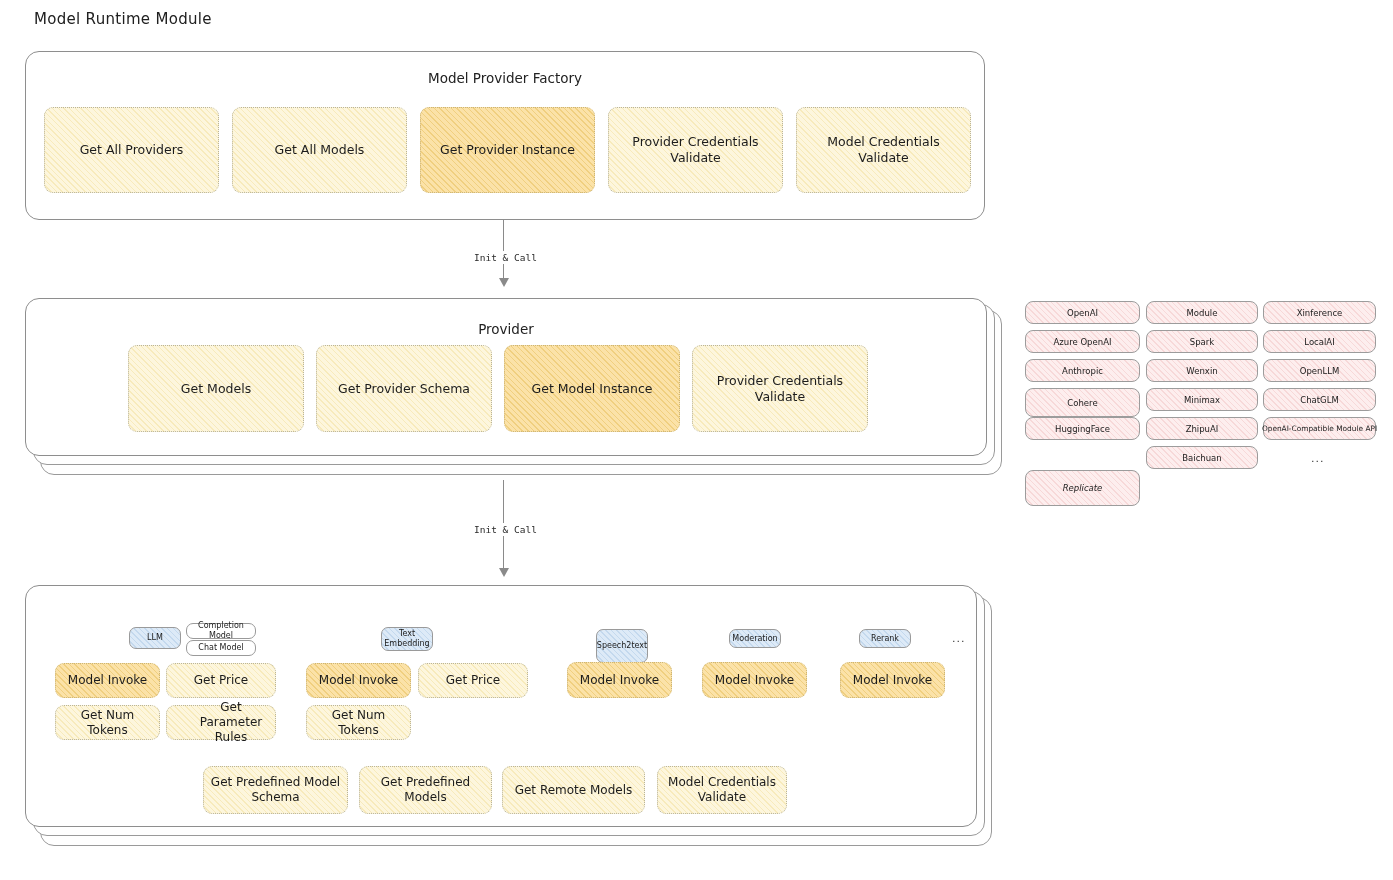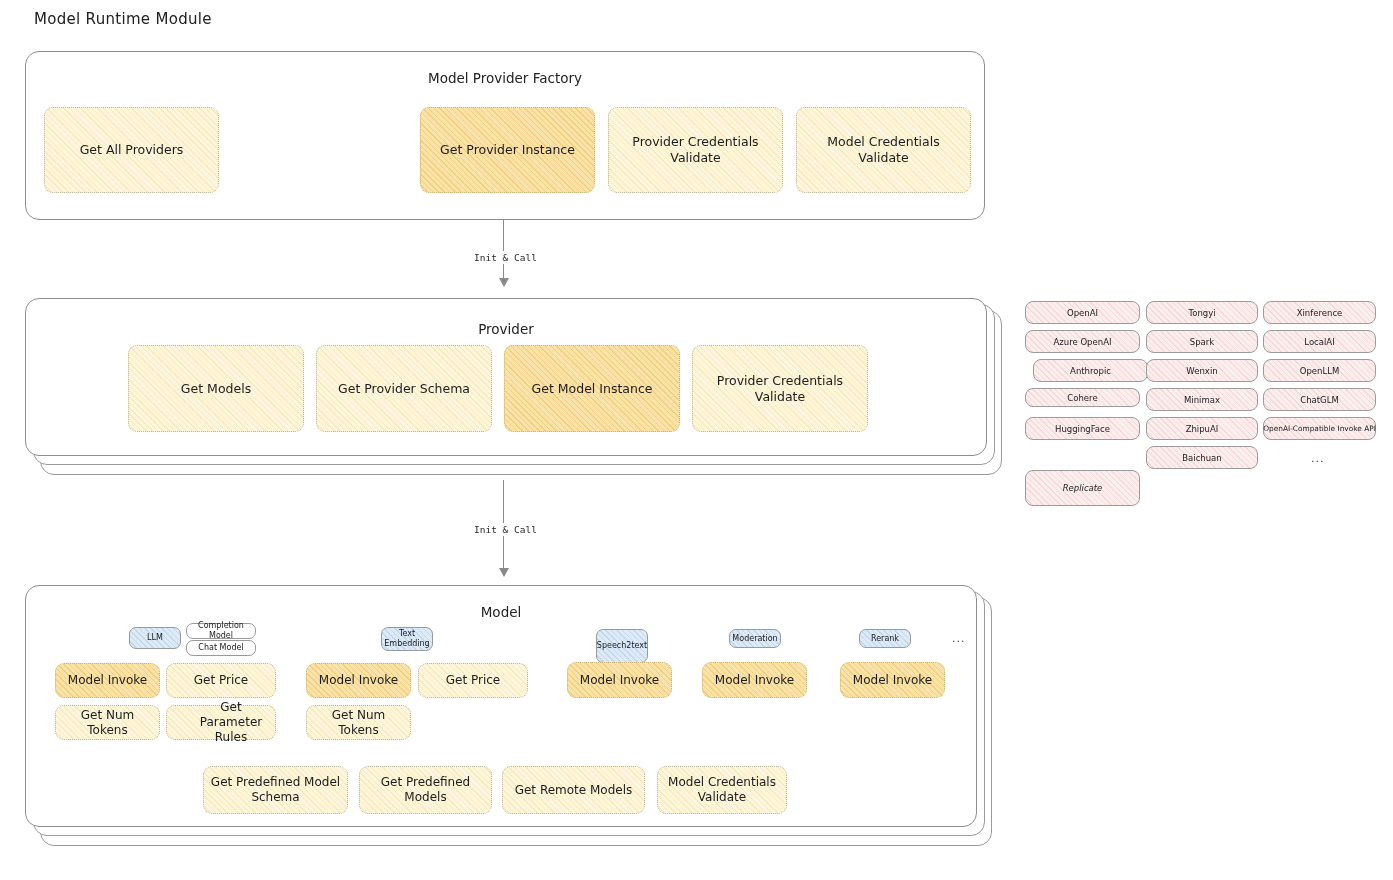--- a/index.html
+++ b/index.html
@@ -172,67 +172,67 @@
 <body>
 
 <div class="stage">
 
   <div class="page-title">Model Runtime Module</div>
 
   <div class="group" style="left:25px; top:51px; width:960px; height:169px;"></div>
   <div class="group-title" style="left:25px; top:70px; width:960px;">Model Provider Factory</div>
 
   <div class="card" style="left:44px; top:107px; width:175px; height:86px;">Get All Providers</div>
+  <div class="card" style="left:232px; top:107px; width:175px; height:86px;">Get All Models</div>
   <div class="card accent" style="left:420px; top:107px; width:175px; height:86px;">Get Provider Instance</div>
   <div class="card" style="left:608px; top:107px; width:175px; height:86px;">Provider Credentials Validate</div>
   <div class="card" style="left:796px; top:107px; width:175px; height:86px;">Model Credentials Validate</div>
 
   <div class="arrow-line" style="left:503px; top:220px; height:65px;"></div>
   <div class="arrow-head" style="left:499px; top:278px;"></div>
   <div class="arrow-label" style="left:471px; top:251px;">Init &amp; Call</div>
 
   <div class="group-shadow" style="left:40px; top:310px; width:962px; height:165px;"></div>
   <div class="group-shadow" style="left:33px; top:304px; width:962px; height:161px;"></div>
   <div class="group" style="left:25px; top:298px; width:962px; height:158px;"></div>
   <div class="group-title" style="left:25px; top:321px; width:962px;">Provider</div>
 
   <div class="card" style="left:128px; top:345px; width:176px; height:87px;">Get Models</div>
   <div class="card" style="left:316px; top:345px; width:176px; height:87px;">Get Provider Schema</div>
   <div class="card accent" style="left:504px; top:345px; width:176px; height:87px;">Get Model Instance</div>
   <div class="card" style="left:692px; top:345px; width:176px; height:87px;">Provider Credentials Validate</div>
 
   <div class="chip" style="left:1025px; top:301px; width:115px; height:23px;">OpenAI</div>
   <div class="chip" style="left:1025px; top:330px; width:115px; height:23px;">Azure OpenAI</div>
-  <div class="chip" style="left:1025px; top:359px; width:115px; height:23px;margin-left:8px;">Anthropic</div>
-  <div class="chip" style="left:1025px; top:388px; width:115px; height:19px;">Cohere</div>
+  <div class="chip" style="left:1025px; top:359px; width:115px; height:23px;">Anthropic</div>
+  <div class="chip" style="left:1025px; top:388px; width:115px; height:29px;">Cohere</div>
   <div class="chip" style="left:1025px; top:417px; width:115px; height:23px;">HuggingFace</div>
   <div class="chip" style="left:1025px; top:470px; width:115px; height:36px;font-style:italic;">Replicate</div>
 
-  <div class="chip" style="left:1146px; top:301px; width:112px; height:23px;">Tongyi</div>
+  <div class="chip" style="left:1146px; top:301px; width:112px; height:23px;">Module</div>
   <div class="chip" style="left:1146px; top:330px; width:112px; height:23px;">Spark</div>
   <div class="chip" style="left:1146px; top:359px; width:112px; height:23px;">Wenxin</div>
   <div class="chip" style="left:1146px; top:388px; width:112px; height:23px;">Minimax</div>
   <div class="chip" style="left:1146px; top:417px; width:112px; height:23px;">ZhipuAI</div>
   <div class="chip" style="left:1146px; top:446px; width:112px; height:23px;">Baichuan</div>
 
   <div class="chip" style="left:1263px; top:301px; width:113px; height:23px;">Xinference</div>
   <div class="chip" style="left:1263px; top:330px; width:113px; height:23px;text-align:right;">LocalAI</div>
   <div class="chip" style="left:1263px; top:359px; width:113px; height:23px;">OpenLLM</div>
   <div class="chip" style="left:1263px; top:388px; width:113px; height:23px;">ChatGLM</div>
-  <div class="chip" style="left:1263px; top:417px; width:113px; height:23px; font-size:7.4px;">OpenAI-Compatible Invoke API</div>
+  <div class="chip" style="left:1263px; top:417px; width:113px; height:23px; font-size:7.4px;">OpenAI-Compatible Module API</div>
   <div class="ellipsis-mark" style="left:1311px; top:452px;">...</div>
 
   <div class="arrow-line" style="left:503px; top:480px; height:95px;"></div>
   <div class="arrow-head" style="left:499px; top:568px;"></div>
   <div class="arrow-label" style="left:471px; top:523px;">Init &amp; Call</div>
 
   <div class="group-shadow" style="left:40px; top:597px; width:952px; height:249px;"></div>
   <div class="group-shadow" style="left:33px; top:591px; width:952px; height:245px;"></div>
   <div class="group" style="left:25px; top:585px; width:952px; height:242px;"></div>
-  <div class="group-title" style="left:25px; top:604px; width:952px;">Model</div>
 
   <div class="tag blue" style="left:129px; top:627px; width:52px; height:22px;">LLM</div>
   <div class="tag" style="left:186px; top:623px; width:70px; height:16px;">Completion Model</div>
   <div class="tag" style="left:186px; top:640px; width:70px; height:16px;">Chat Model</div>
 
   <div class="card accent small" style="left:55px; top:663px; width:105px; height:35px;">Model Invoke</div>
   <div class="card small" style="left:166px; top:663px; width:110px; height:35px;">Get Price</div>
   <div class="card small" style="left:55px; top:705px; width:105px; height:35px;">Get Num Tokens</div>
   <div class="card small" style="left:166px; top:705px; width:110px; height:35px;padding-left:26px;">Get Parameter Rules</div>
 

